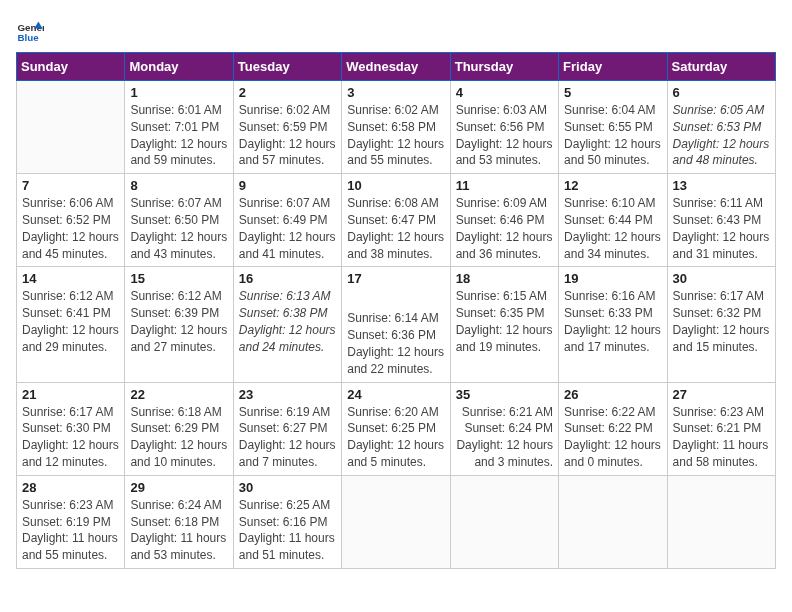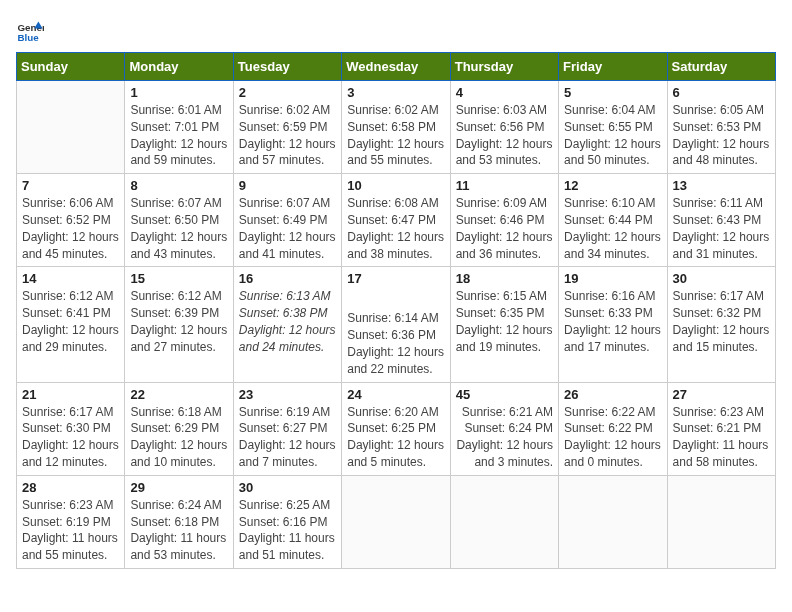--- a/index.html
+++ b/index.html
@@ -40,21 +40,21 @@
     .location-title {
       font-size: 16px;
       color: #444;
     }
     table {
       width: 100%;
       border-collapse: collapse;
       margin-top: 8px;
     }
     thead tr th {
-      background-color: #4d7c0f;
+      background-color: #701a75;
       color: #fff;
       font-size: 13px;
       font-weight: bold;
       padding: 6px 4px;
       text-align: left;
       border: 1px solid #1565c0;
     }
     tbody tr td {
       border: 1px solid #ccc;
       vertical-align: top;
@@ -150,21 +150,21 @@
         </td>
         <td>
           <span class="day-num">5</span>
           <div class="day-detail" style="white-space: pre-line;">Sunrise: 6:04 AM
 Sunset: 6:55 PM
 Daylight: 12 hours
 and 50 minutes.</div>
         </td>
         <td>
           <span class="day-num">6</span>
-          <div class="day-detail" style="white-space: pre-line;">Sunrise: 6:05 AM
+          <div class="day-detail" style="white-space: pre-line; font-style: italic;">Sunrise: 6:05 AM
 Sunset: 6:53 PM
 Daylight: 12 hours
 and 48 minutes.</div>
         </td>
       </tr>
       <tr>
         <td>
           <span class="day-num">7</span>
           <div class="day-detail" style="white-space: pre-line;">Sunrise: 6:06 AM
 Sunset: 6:52 PM
@@ -288,21 +288,21 @@
 and 7 minutes.</div>
         </td>
         <td>
           <span class="day-num">24</span>
           <div class="day-detail" style="white-space: pre-line;">Sunrise: 6:20 AM
 Sunset: 6:25 PM
 Daylight: 12 hours
 and 5 minutes.</div>
         </td>
         <td>
-          <span class="day-num">45</span>
+          <span class="day-num">35</span>
           <div class="day-detail" style="white-space: pre-line; text-align: right;">Sunrise: 6:21 AM
 Sunset: 6:24 PM
 Daylight: 12 hours
 and 3 minutes.</div>
         </td>
         <td>
           <span class="day-num">26</span>
           <div class="day-detail" style="white-space: pre-line;">Sunrise: 6:22 AM
 Sunset: 6:22 PM
 Daylight: 12 hours

